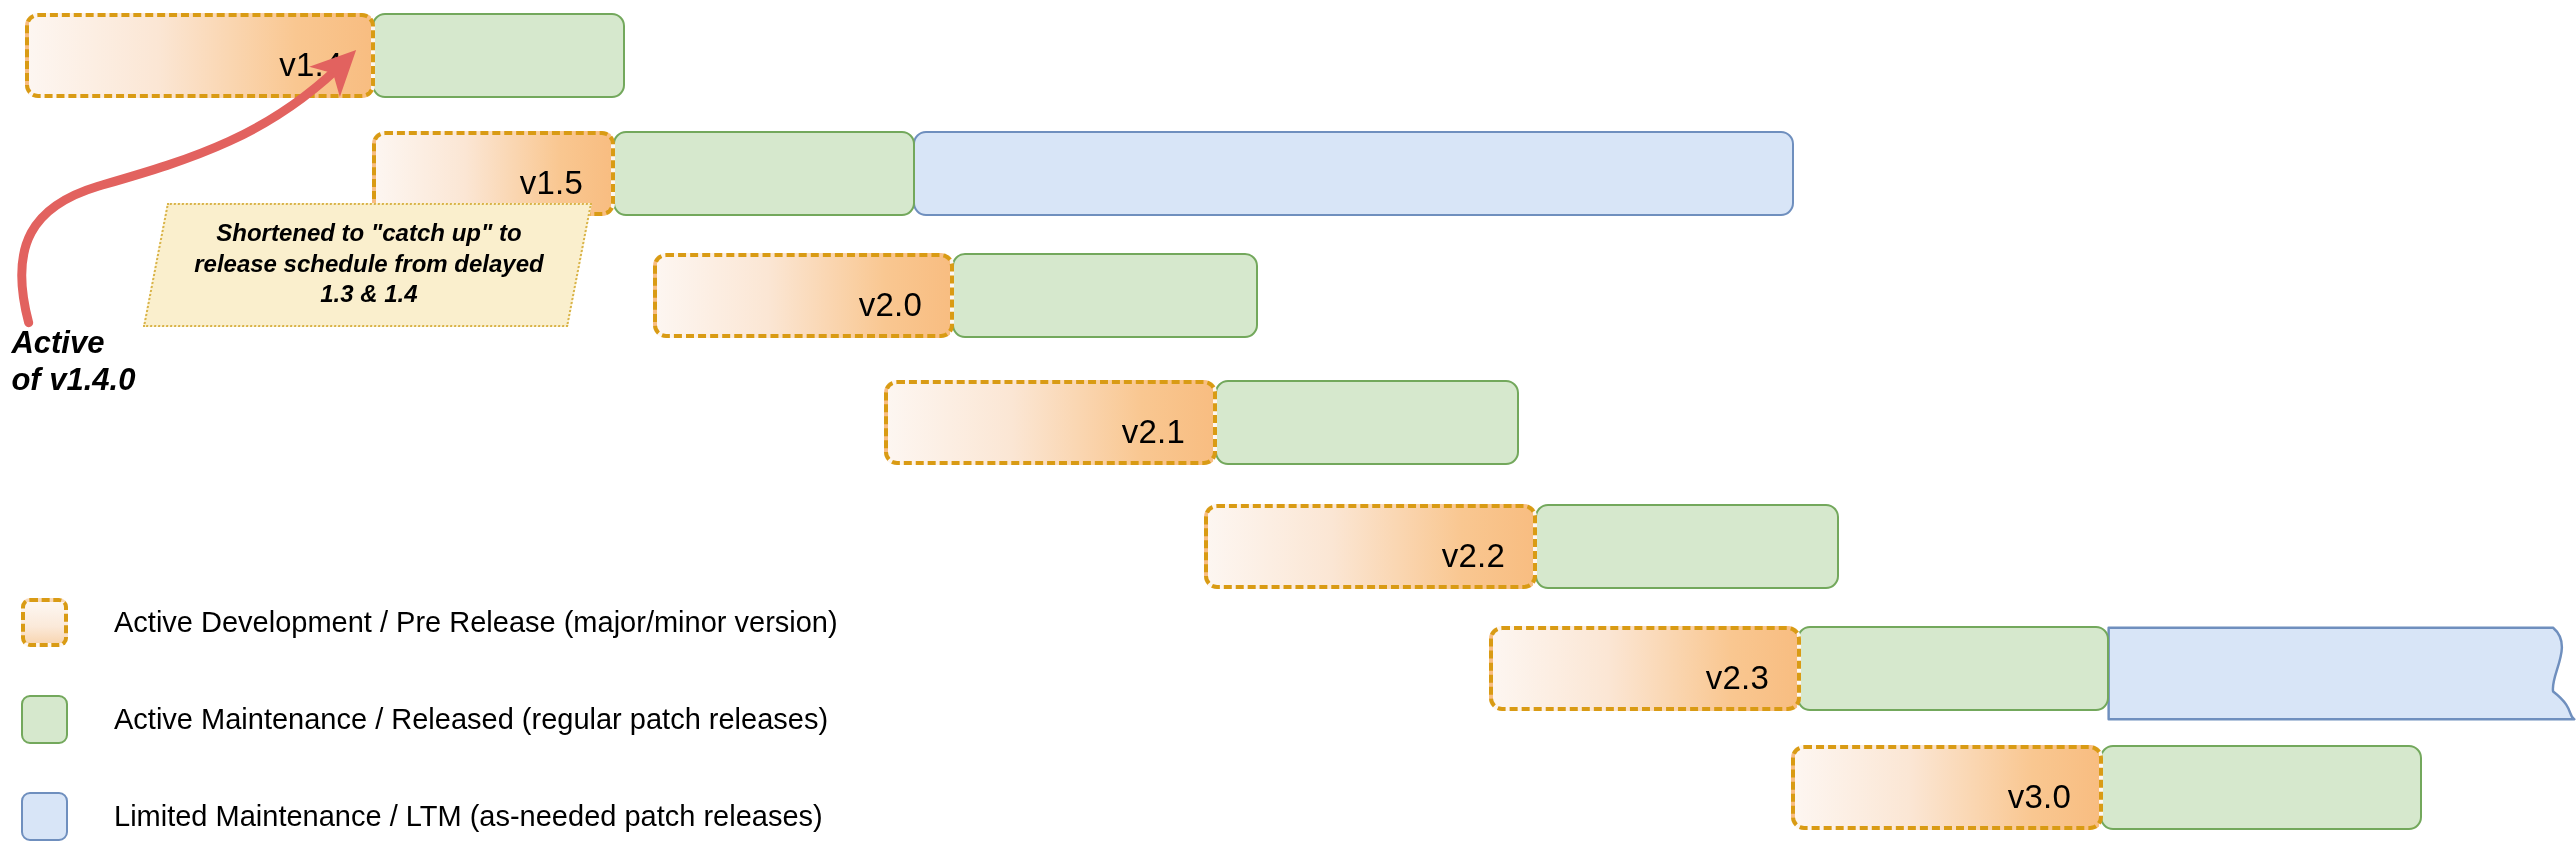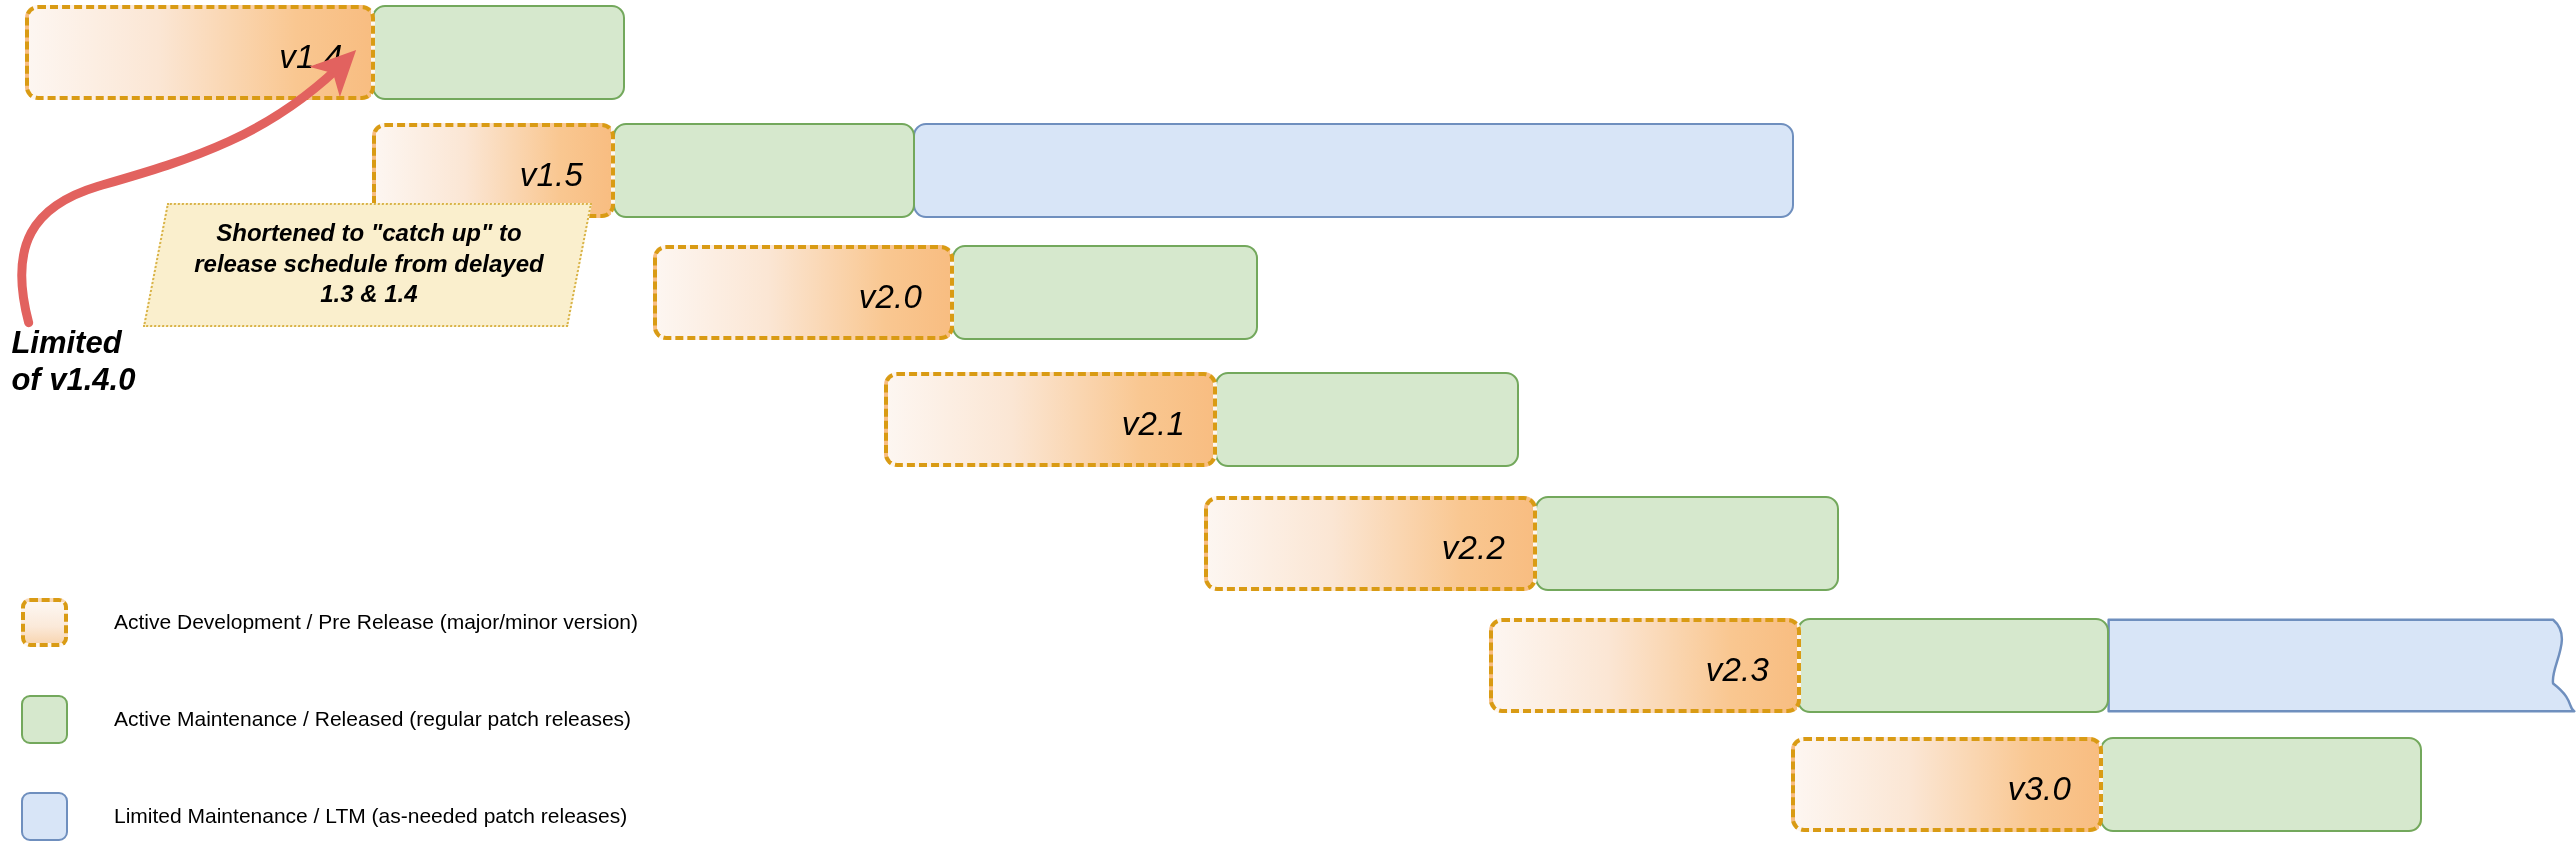--- a/index.html
+++ b/index.html
@@ -19,25 +19,24 @@
     overflow: hidden;
   }
 
   
   .row {
     position: absolute;
     height: 95px;
   }
   .seg {
     position: absolute;
-    top: 0;
-    height: 95px;
+    top: 8px;
+    height: 85px;
     box-sizing: border-box;
     border-radius: 13px;
-    font-style: italic;
   }
   .seg-dev {
     background: linear-gradient(to right, #fdf6f1 0%, #fbe6d4 38%, #f9c791 78%, #f8bd81 100%);
     border: 4.1px dashed #d99b14;
     z-index: 3;
   }
   .seg-maint {
     background: #d6e8cd;
     border: 2.5px solid #73a85c;
     z-index: 2;
@@ -143,21 +142,21 @@
   }
   .swatch.maint {
     background: #d6e8cd;
     border: 2.5px solid #73a85c;
   }
   .swatch.ltm {
     background: #d8e5f7;
     border: 2.5px solid #6f8fbe;
   }
   .legend-text {
-    font-size: 21px;
+    font-size: 29px;
     color: #000;
     margin-left: 46px;
     white-space: nowrap;
   }
 </style>
 </head>
 <body>
 
 <div id="stage">
 
@@ -214,21 +213,21 @@
 
   <svg id="arrow-svg" viewBox="0 0 3153 1038" xmlns="http://www.w3.org/2000/svg">
     <defs>
       <marker id="arrowhead" markerWidth="5.2" markerHeight="5.2" refX="3.6" refY="2.6" orient="auto" markerUnits="strokeWidth">
         <path d="M0,0.2 L5.0,2.6 L0,5.0 L1.35,2.6 Z" fill="#e2625f"></path>
       </marker>
     </defs>
     <path d="M 35,395 C 10,300 40,252 120,228 C 230,196 330,168 425,72" fill="none" stroke="#e2625f" stroke-width="11" stroke-linecap="round" marker-end="url(#arrowhead)"></path>
   </svg>
 
-  <div id="release-label">Limited
+  <div id="release-label">Active
 of v1.4.0</div>
 
   <div id="note" style="top:203px;">
     <div id="note-text">Shortened to "catch up" to
 release schedule from
 delayed 1.3 &amp; 1.4</div>
   </div>
 
   <div id="legend">
       <div class="legend-row">

